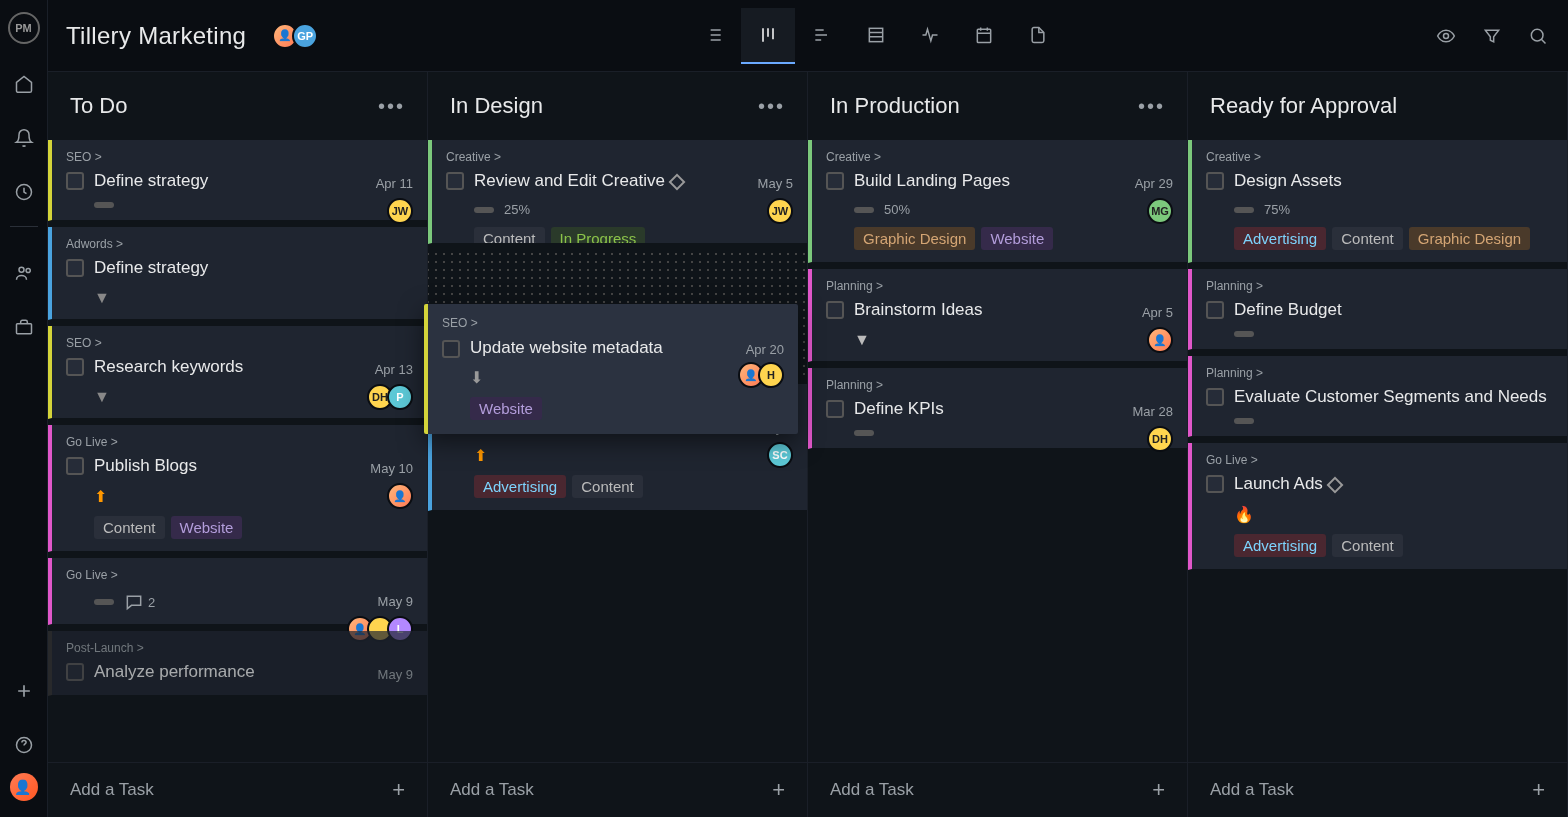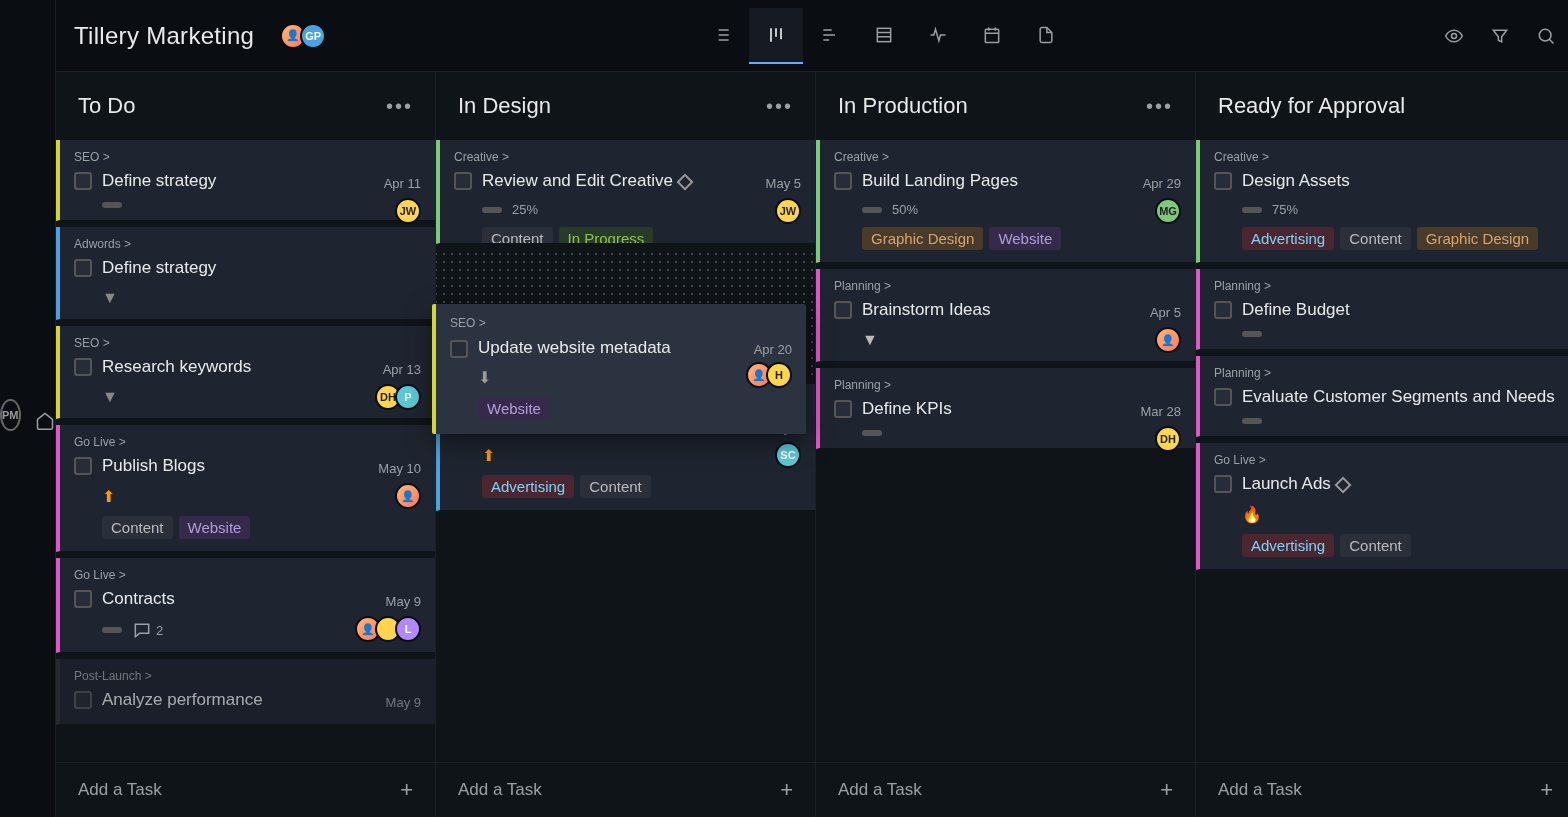--- a/index.html
+++ b/index.html
@@ -1,20 +1,20 @@
 <!DOCTYPE html>
 <html><head>
 <meta charset="utf-8">
 <style>
 * { margin:0; padding:0; box-sizing:border-box; }
 body { font-family: -apple-system, BlinkMacSystemFont, "Segoe UI", Helvetica, Arial, sans-serif; background:#0f1419; color:#e8e9ea; width:1568px; height:817px; overflow:hidden; }
 .app { display:flex; height:100%; }
 
 
-.rail { width:56px; background:#0a0d12; display:flex; flex-direction:row; align-items:center; padding-top:12px; gap:14px; border-right:1px solid #1a1f28; }
+.rail { width:56px; background:#0a0d12; display:flex; flex-direction:column; align-items:center; padding-top:12px; gap:14px; border-right:1px solid #1a1f28; }
 .rail .logo { width:32px; height:32px; border-radius:50%; border:2px solid #666; display:flex; align-items:center; justify-content:center; font-size:11px; font-weight:bold; color:#999; }
 .rail .ricon { width:28px; height:28px; display:flex; align-items:center; justify-content:center; color:#9aa0a6; cursor:pointer; margin-top:12px; }
 .rail .divider { width:28px; height:1px; background:#2a2f38; margin:6px 0; }
 .rail .spacer { flex:1; }
 .rail .avatar-sm { width:28px; height:28px; border-radius:50%; background:linear-gradient(135deg,#ff7b54,#ff5722); margin-bottom:16px; display:flex; align-items:center; justify-content:center; font-size:14px; }
 
 
 .main { flex:1; display:flex; flex-direction:column; }
 
 
@@ -271,24 +271,20 @@
               <div class="meta">
                 <span class="prio prio-up">⬆</span>
               </div>
               <div class="tags">
                 <span class="tag">Content</span>
                 <span class="tag purple">Website</span>
               </div>
             </div>
             <div class="card bc-magenta">
               <div class="cat">Go Live &gt;</div>
-              <div class="row1">
-                <div class="chk"></div>
-                <div class="ttl">Contracts</div>
-              </div>
               <div class="date">May 9</div>
               <div class="asg">
                 <div class="avg ava-face">👤</div>
                 <div class="avg ava-yellow"></div>
                 <div class="avg ava-purple">L</div>
               </div>
               <div class="meta">
                 <div class="pbar"></div>
                 <span class="comments"><svg viewBox="0 0 24 24" width="16" height="16" fill="none" stroke="currentColor" stroke-width="1.8">
                     <path d="M4 5h16v11H9l-5 4V5z"></path>

